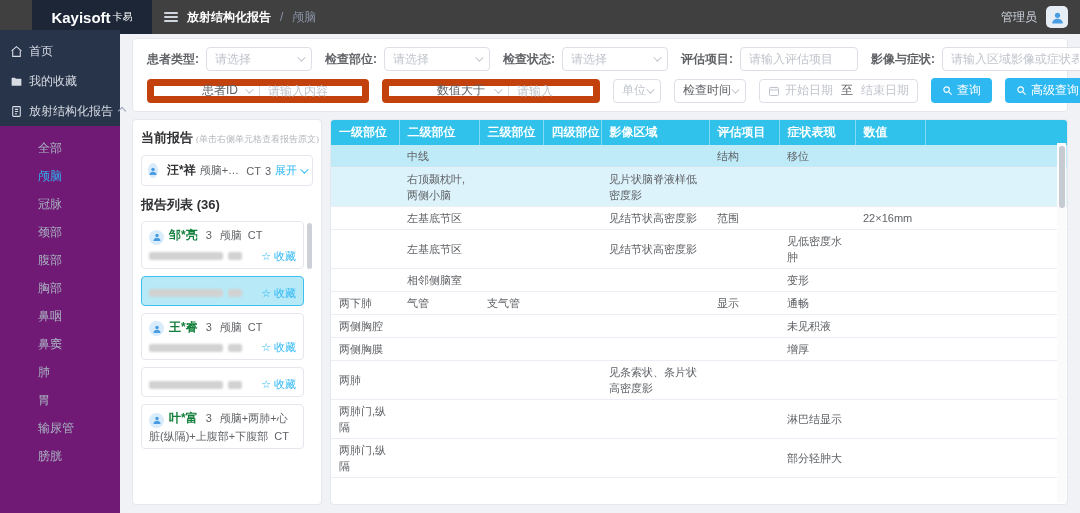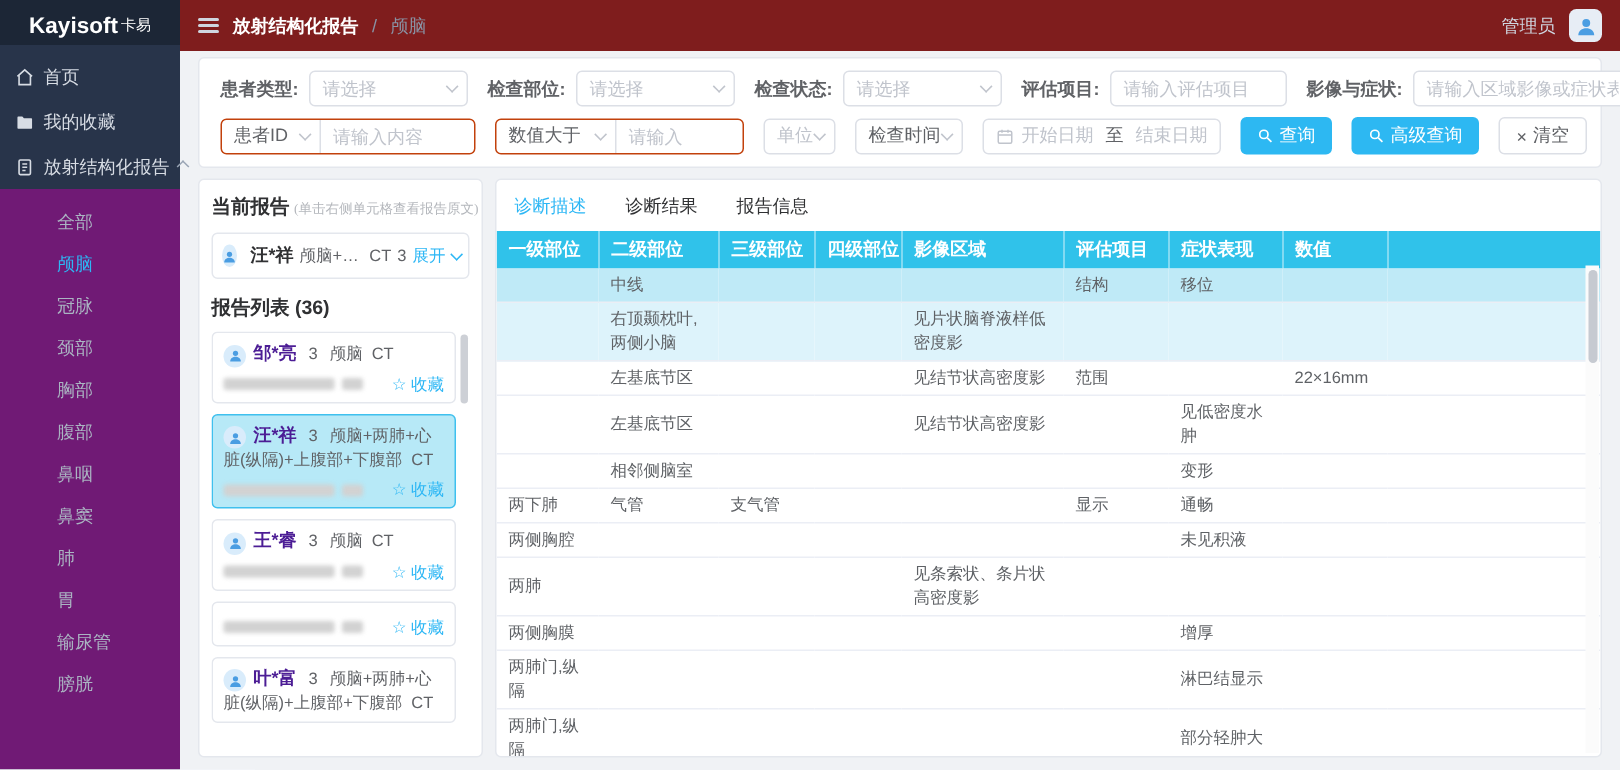--- a/index.html
+++ b/index.html
@@ -1,21 +1,21 @@
 <!DOCTYPE html>
 <html style="--accent: #2db7f5; --accent2: #2db8f2; --header: #30c2ea;"><head>
 <meta charset="utf-8">
 <style>
   * { margin:0; padding:0; box-sizing:border-box; }
   html,body { width:1080px; height:513px; overflow:hidden; background:#f0f2f5;
     font-family:"Liberation Sans","DejaVu Sans",sans-serif; }
   .app { position:relative; width:1080px; height:513px; overflow:hidden; background:#f0f2f5; }
 
   
-  .topbar { height:34px; display:flex; background:#7f1d1d; }
+  .topbar { height:34px; display:flex; background:#404040;padding-left:32px; }
   .logo { width:120px; flex:none; background:#1c2636; color:#fff; display:flex;
     align-items:center; justify-content:center; font-weight:bold; font-size:15px; cursor:pointer; }
   .logo-cn { font-size:10px; margin-left:2px; font-weight:normal; }
   .tb-main { flex:1; display:flex; align-items:center; padding:0 12px; gap:9px; }
   .hamburger { display:flex; flex-direction:column; gap:2px; width:14px; cursor:pointer; }
   .hamburger i { height:2px; background:#cfd6e0; border-radius:1px; }
   .bc-root { color:#ffffff; font-weight:bold; font-size:12px; cursor:pointer; }
   .bc-sep,.bc-cur { color:#8a94a6; font-size:12px; }
   .spacer { flex:1; }
   .user-name { color:#cfd6e0; font-size:12px; }
@@ -47,21 +47,21 @@
   .f-group { display:flex; align-items:center; gap:7px; }
   .f-label { font-size:12px; font-weight:bold; color:#606266; white-space:nowrap; }
   .box { height:24px; border:1px solid #dcdfe6; border-radius:4px; display:flex;
     align-items:center; padding:0 8px; font-size:12px; background:#fff; cursor:pointer; }
   .ph { color:#c0c4cc; overflow:hidden; white-space:nowrap; }
   .val { color:#606266; white-space:nowrap; }
   .chev { width:6px; height:6px; border-right:1px solid #c0c4cc; border-bottom:1px solid #c0c4cc;
     transform:rotate(45deg) translateY(-2px); margin-left:auto; flex:none; }
   .inp { border:none; outline:none; font-size:12px; color:#606266; width:100%; background:transparent; }
   .inp::placeholder { color:#c0c4cc; }
-  .combo { height:24px; border:1px solid #c2410c; border-radius:4px; display:flex; align-items:flex-start; }
+  .combo { height:24px; border:7px solid #c2410c; border-radius:4px; display:flex; align-items:flex-start;padding-left:40px; }
   .combo .part { height:100%; display:flex; align-items:center; padding:0 8px; font-size:12px; cursor:pointer; }
   .combo .divided { border-right:1px solid #dcdfe6; }
   .date-box { gap:5px; }
   .btn { height:25px; border-radius:4px; display:inline-flex; align-items:center; gap:4px;
     padding:0 11px; font-size:12px; cursor:pointer; white-space:nowrap; }
   .btn-primary { background:var(--accent2,#2db8f2); color:#fff; border:none; }
   .btn-plain { background:#fff; border:1px solid #dcdfe6; color:#606266; }
   .btn svg { width:11px; height:11px; }
 
   
@@ -82,21 +82,21 @@
   .expand .chev { border-color:var(--accent,#2db7f5); margin:0; }
   .lp-list-head { font-size:13px; font-weight:bold; color:#303133; margin-bottom:7px; }
   .report-list { flex:1; overflow:hidden; position:relative; padding-right:9px; }
   .r-card { border:1px solid #e4e7ed; border-radius:4px; padding:5px 7px 4px; margin-bottom:7px;
     font-size:11px; color:#606266; cursor:pointer; background:#fff; }
   .r-card.selected { background:#b7e9f7; border-color:#3fc0ee; }
   .r-line1 { line-height:16px; }
   .avatar { display:inline-flex; width:15px; height:15px; border-radius:50%; background:#d9ecfb;
     color:#4a9de2; align-items:center; justify-content:center; vertical-align:-3px; margin-right:5px; }
   .avatar svg { width:10px; height:10px; }
-  .r-name { font-weight:bold; color:#4c1d95; font-size:12px; margin-right:8px; }
+  .r-name { font-weight:bold; color:#15803d; font-size:12px; margin-right:8px; }
   .r-count { margin-right:8px; }
   .r-part { margin-right:6px; }
   .r-line2 { display:flex; align-items:center; margin-top:4px; min-height:12px; }
   .blur-bar { height:8px; background:#d2d2d2; border-radius:2px; filter:blur(1.3px); }
   .b1 { width:50%; } .b2 { width:10%; margin-left:5px; }
   .fav { margin-left:auto; color:var(--accent,#2db7f5); font-size:11px; display:flex;
     align-items:center; gap:3px; cursor:pointer; }
   .list-scroll { position:absolute; right:0; top:0; width:7px; height:100%; }
   .list-thumb { width:5px; height:46px; background:#cdd0d6; border-radius:3px; margin:2px auto 0; }
 
@@ -168,22 +168,22 @@
           <path d="M9 8h6M9 12h6M9 16h4"></path>
         </svg>
       <span>放射结构化报告</span>
       <span class="nav-chev"></span>
     </div>
     <nav class="submenu" id="submenu">
         <div class="sub-item">全部</div>
         <div class="sub-item active">颅脑</div>
         <div class="sub-item">冠脉</div>
         <div class="sub-item">颈部</div>
+        <div class="sub-item">腹部</div>
         <div class="sub-item">胸部</div>
-        <div class="sub-item">腹部</div>
         <div class="sub-item">鼻咽</div>
         <div class="sub-item">鼻窦</div>
         <div class="sub-item">肺</div>
         <div class="sub-item">胃</div>
         <div class="sub-item">输尿管</div>
         <div class="sub-item">膀胱</div>
       </nav>
   </aside>
 
   <main class="main">
@@ -319,26 +319,20 @@
               <div class="r-line2">
                 <span class="blur-bar b1"></span>
                 <span class="blur-bar b2"></span>
                 <span class="fav">
                   <span class="fav-star">☆</span>
                   <span>收藏</span>
                 </span>
               </div>
             </div>
             <div class="r-card selected">
-              <div class="r-line1"><span class="avatar">
-                  <svg viewBox="0 0 24 24">
-                    <circle cx="12" cy="8.5" r="4.2" fill="currentColor"></circle>
-                    <path d="M3.5 21.5c0-5 4.2-7.5 8.5-7.5s8.5 2.5 8.5 7.5z" fill="currentColor"></path>
-                  </svg>
-                </span><span class="r-name">汪*祥</span><span class="r-count">3</span><span class="r-part">颅脑+两肺+心脏(纵隔)+上腹部+下腹部</span><span class="r-mod">CT</span></div>
               <div class="r-line2">
                 <span class="blur-bar b1"></span>
                 <span class="blur-bar b2"></span>
                 <span class="fav">
                   <span class="fav-star">☆</span>
                   <span>收藏</span>
                 </span>
               </div>
             </div>
             <div class="r-card">
@@ -375,25 +369,20 @@
                   </svg>
                 </span><span class="r-name">叶*富</span><span class="r-count">3</span><span class="r-part">颅脑+两肺+心脏(纵隔)+上腹部+下腹部</span><span class="r-mod">CT</span></div>
             </div>
             <div class="list-scroll">
               <div class="list-thumb"></div>
             </div>
           </div>
       </section>
 
       <section class="right-panel">
-        <div class="tabs" id="tabs">
-            <span class="tab active">诊断描述</span>
-            <span class="tab">诊断结果</span>
-            <span class="tab">报告信息</span>
-          </div>
         <div class="table-wrap">
           <table id="reportTable">
               <colgroup>
                 <col style="width: 68px;">
                 <col style="width: 80px;">
                 <col style="width: 64px;">
                 <col style="width: 58px;">
                 <col style="width: 108px;">
                 <col style="width: 70px;">
                 <col style="width: 76px;">
@@ -485,38 +474,38 @@
                   <td></td>
                   <td></td>
                   <td></td>
                   <td></td>
                   <td></td>
                   <td>未见积液</td>
                   <td></td>
                   <td></td>
                 </tr>
                 <tr>
+                  <td>两侧胸膜</td>
+                  <td></td>
+                  <td></td>
+                  <td></td>
+                  <td></td>
+                  <td></td>
+                  <td>增厚</td>
+                  <td></td>
+                  <td></td>
+                </tr>
+                <tr>
                   <td>两肺</td>
                   <td></td>
                   <td></td>
                   <td></td>
                   <td>见条索状、条片状高密度影</td>
                   <td></td>
                   <td></td>
-                  <td></td>
-                  <td></td>
-                </tr>
-                <tr>
-                  <td>两侧胸膜</td>
-                  <td></td>
-                  <td></td>
-                  <td></td>
-                  <td></td>
-                  <td></td>
-                  <td>增厚</td>
                   <td></td>
                   <td></td>
                 </tr>
                 <tr>
                   <td>两肺门,纵隔</td>
                   <td></td>
                   <td></td>
                   <td></td>
                   <td></td>
                   <td></td>

